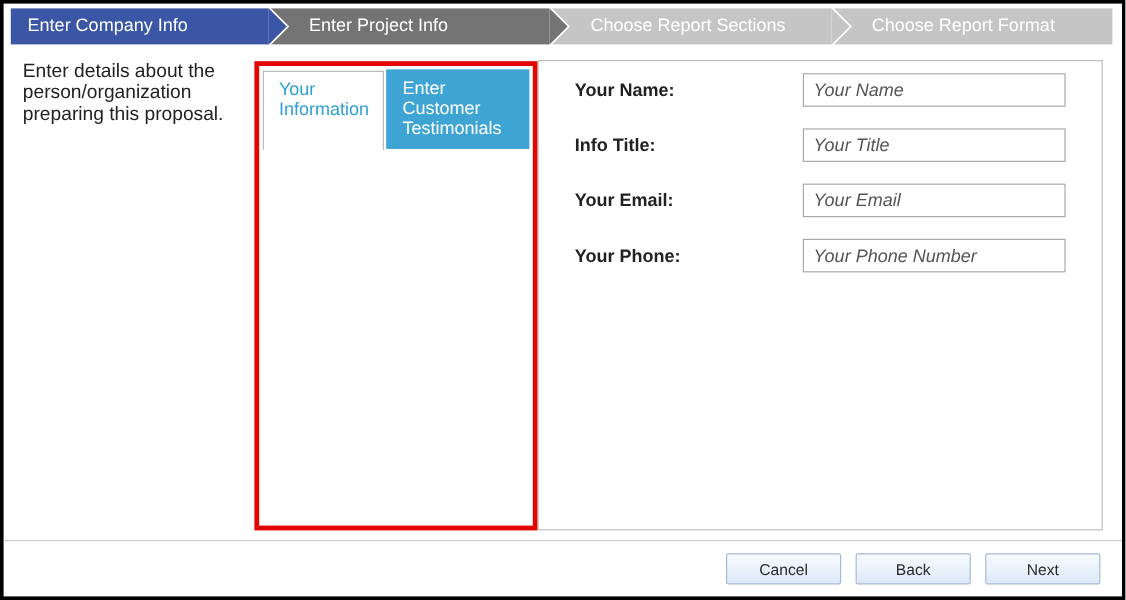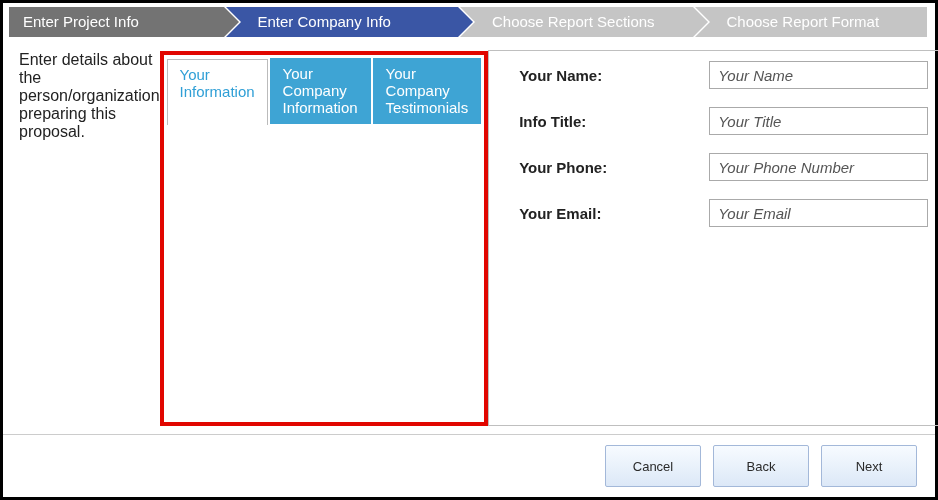--- a/index.html
+++ b/index.html
@@ -138,82 +138,79 @@
     
     .footer {
       border-top: 1px solid #ccc;
       padding: 10px 18px;
       display: flex;
       justify-content: flex-end;
       gap: 12px;
     }
     .btn {
       min-width: 96px;
-      height: 42px;
+      height: 26px;
       border: 1px solid #a3b8d9;
       background: linear-gradient(#f7fbff, #dce8f7);
       color: #2a2a2a;
       font-size: 13px;
       cursor: pointer;
       border-radius: 2px;
     }
   </style>
 </head>
 <body>
 
 <div class="wizard-frame">
 
   <div class="step-bar">
+    <div class="step active">
+      <span>Enter Company Info</span>
+    </div>
     <div class="step completed">
       <span>Enter Project Info</span>
-    </div>
-    <div class="step active">
-      <span>Enter Company Info</span>
     </div>
     <div class="step idle">
       <span>Choose Report Sections</span>
     </div>
     <div class="step idle">
       <span>Choose Report Format</span>
     </div>
   </div>
 
   <div class="wizard-body">
     <div class="instruction">Enter details about the person/organization preparing this proposal.</div>
 
     <div class="tab-highlight">
       <div class="tabs">
         <div class="tab active">
           <span>Your Information</span>
         </div>
         <div class="tab inactive">
-          <span>Your Company Information</span>
-        </div>
-        <div class="tab inactive">
-          <span>Your Company Testimonials</span>
+          <span>Enter Customer Testimonials</span>
         </div>
       </div>
     </div>
 
     <div class="form-panel">
       <div class="form-row">
         <label>Your Name:</label>
         <input type="text" placeholder="Your Name" style="">
       </div>
       <div class="form-row">
         <label>Info Title:</label>
         <input type="text" placeholder="Your Title" style="">
       </div>
       <div class="form-row">
+        <label>Your Email:</label>
+        <input type="text" placeholder="Your Email" style="">
+      </div>
+      <div class="form-row">
         <label>Your Phone:</label>
         <input type="text" placeholder="Your Phone Number" style="">
-      </div>
-      <div class="form-row">
-        <label>Your Email:</label>
-        <input type="text" placeholder="Your Email" style="">
       </div>
     </div>
   </div>
 
   <div class="footer">
     <button class="btn">Cancel</button>
     <button class="btn">Back</button>
     <button class="btn">Next</button>
   </div>
 

